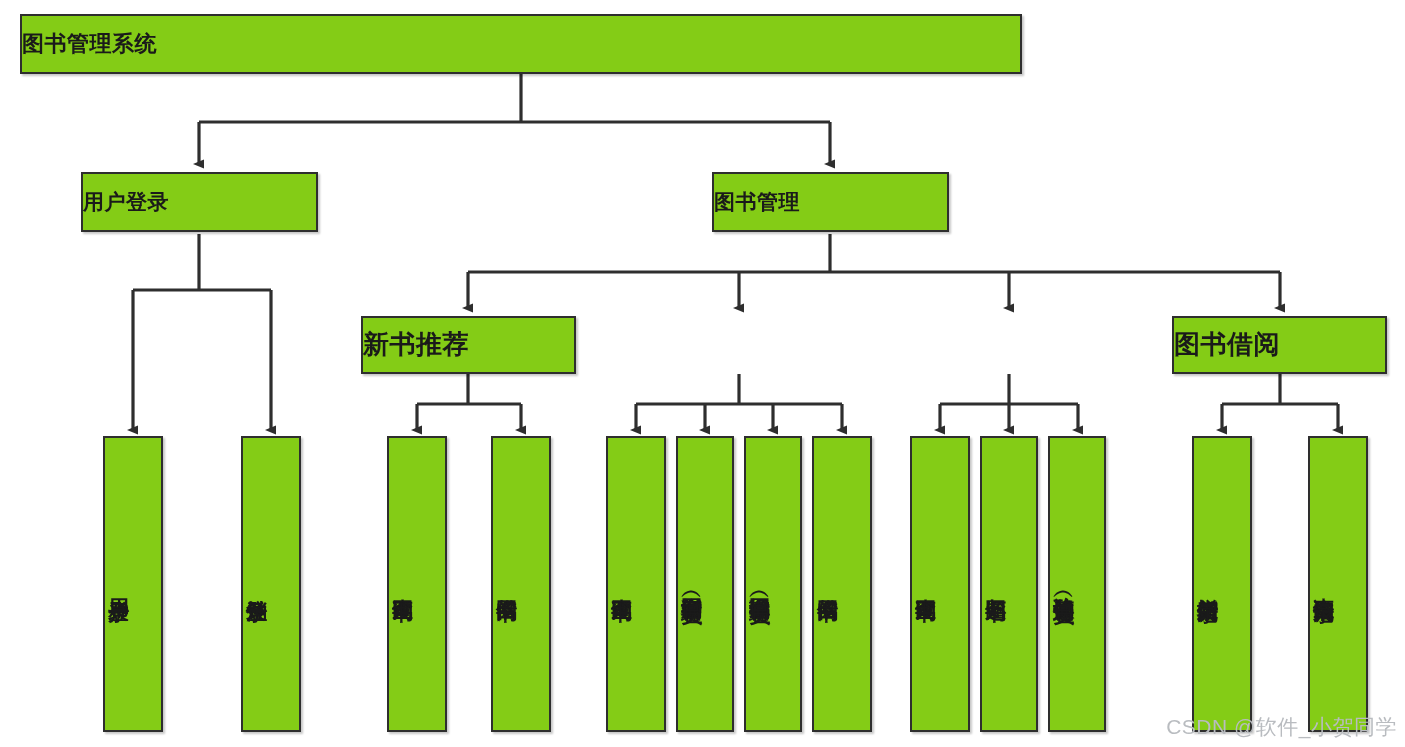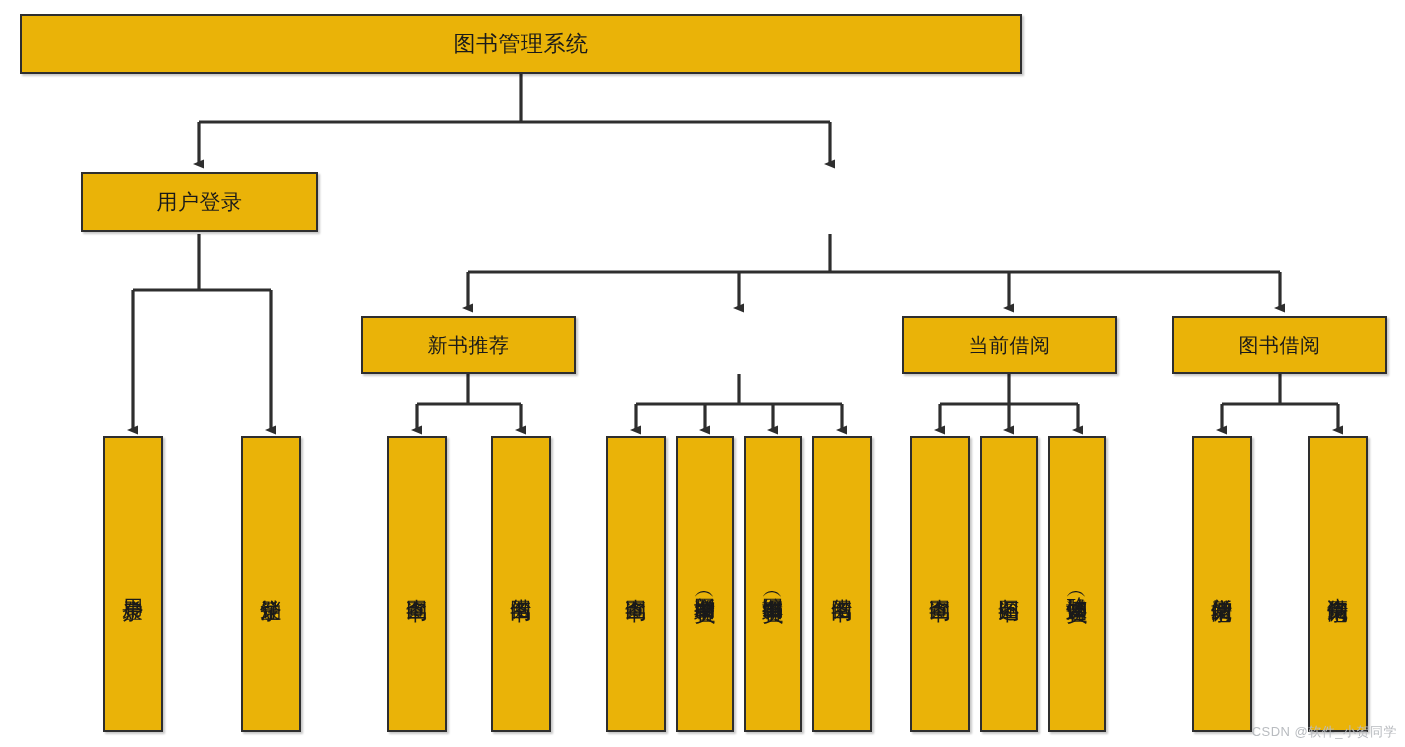--- a/index.html
+++ b/index.html
@@ -30,56 +30,57 @@
     left: 0;
     top: 0;
     width: 1405px;
     height: 747px;
     pointer-events: none;
   }
   .node-box {
     position: absolute;
     box-sizing: border-box;
     border: 2px solid #2e2e2e;
-    background: #eab308;
+    background: #84cc16;
     box-shadow: 2px 2px 2px rgba(0,0,0,0.22);
     display: flex;
     align-items: center;
-    justify-content: center;
+    justify-content: flex-start;
     pointer-events: auto;
+    font-weight: bold;
   }
   .node-text {
     color: #1a1a1a;
     font-size: 21px;
     line-height: 1.05;
     letter-spacing: 0.5px;
     white-space: nowrap;
     text-align: center;
   }
   .node-root .node-text { font-size: 22px; }
   .node-level1 .node-text { font-size: 21px; }
-  .node-level2 .node-text { font-size: 20px; }
+  .node-level2 .node-text { font-size: 26px; }
   .node-leaf {
     align-items: center;
   }
   .node-leaf .node-text {
     writing-mode: vertical-rl;
     text-orientation: upright;
     font-size: 21px;
     line-height: 1.32;
     letter-spacing: 1px;
     white-space: pre-line;
     max-height: 268px;
   }
   .watermark {
     position: absolute;
     right: 8px;
     bottom: 6px;
     color: #b9bcc0;
-    font-size: 13px;
+    font-size: 21px;
     letter-spacing: 0.5px;
     white-space: nowrap;
     pointer-events: auto;
   }
 </style>
 </head>
 <body>
 
 <div id="canvas">
 
@@ -138,27 +139,27 @@
 
   <div class="node-label-layer">
 
     <div class="node-box node-root" style="left:20px; top:14px; width:1002px; height:60px;">
       <span class="node-text">图书管理系统</span>
     </div>
 
     <div class="node-box node-level1" style="left:81px; top:172px; width:237px; height:60px;">
       <span class="node-text">用户登录</span>
     </div>
+    <div class="node-box node-level1" style="left:712px; top:172px; width:237px; height:60px;">
+      <span class="node-text">图书管理</span>
+    </div>
 
     <div class="node-box node-level2" style="left:361px; top:316px; width:215px; height:58px;">
       <span class="node-text">新书推荐</span>
     </div>
-    <div class="node-box node-level2" style="left:902px; top:316px; width:215px; height:58px;">
-      <span class="node-text">当前借阅</span>
-    </div>
     <div class="node-box node-level2" style="left:1172px; top:316px; width:215px; height:58px;">
       <span class="node-text">图书借阅</span>
     </div>
 
     <div class="node-box node-leaf" style="left:103px; top:436px; width:60px; height:296px;">
       <span class="node-text">用户登录</span>
     </div>
     <div class="node-box node-leaf" style="left:241px; top:436px; width:60px; height:296px;">
       <span class="node-text">注销登录</span>
     </div>

